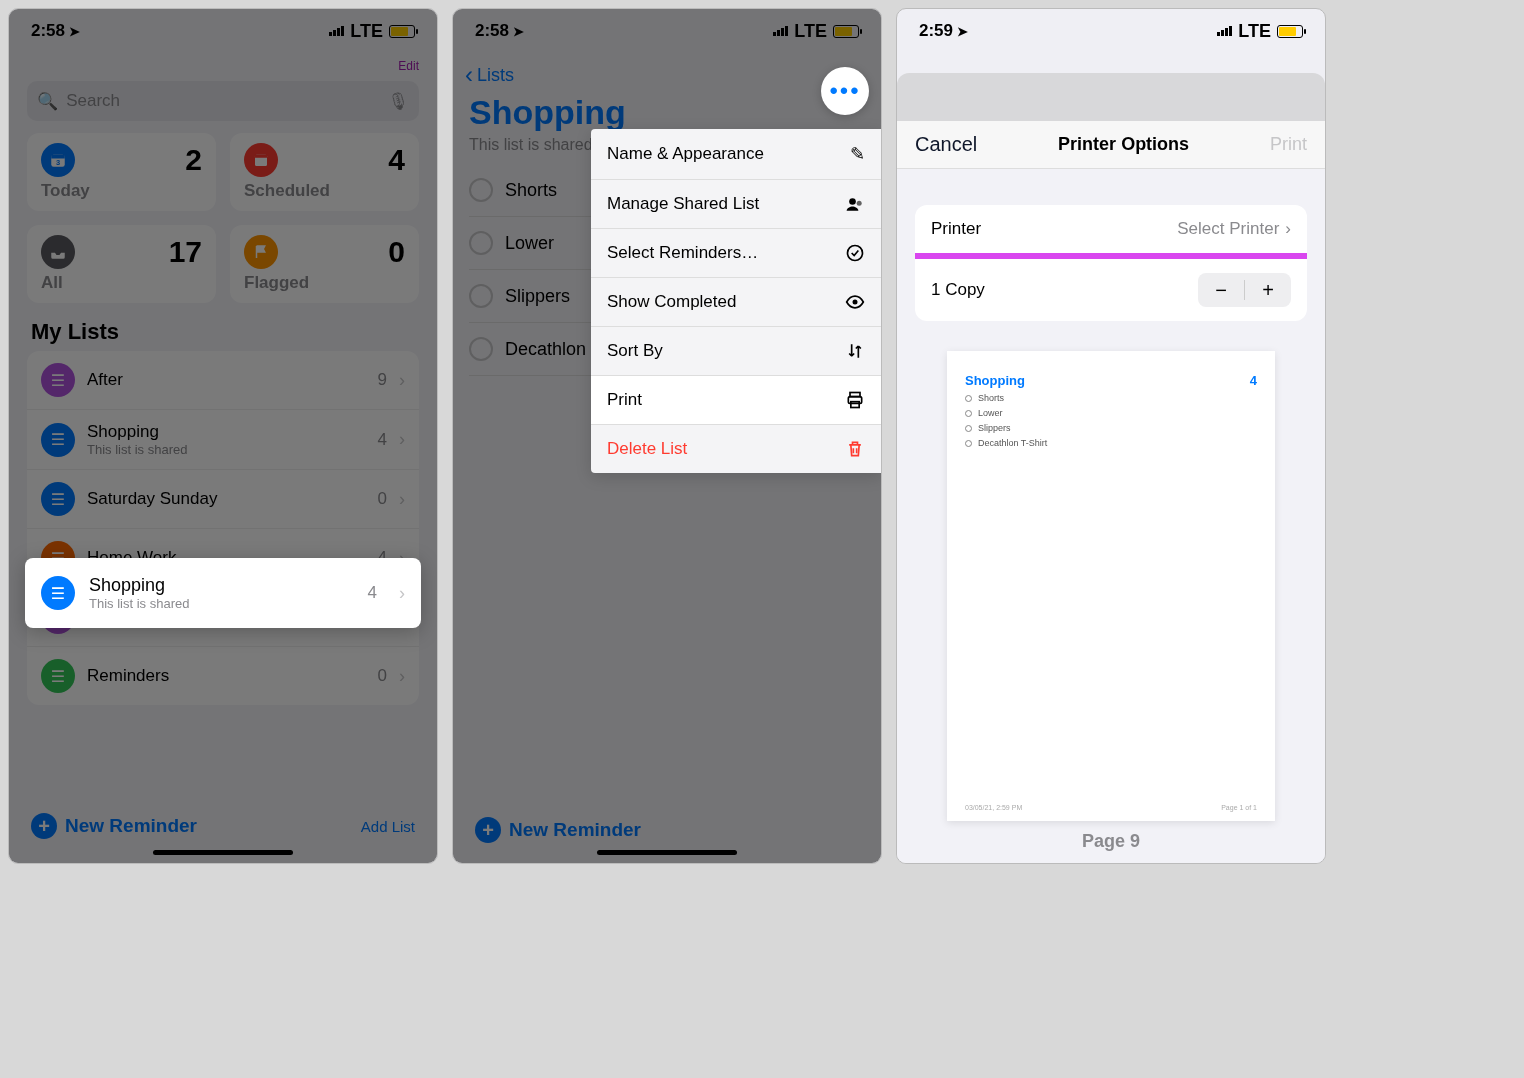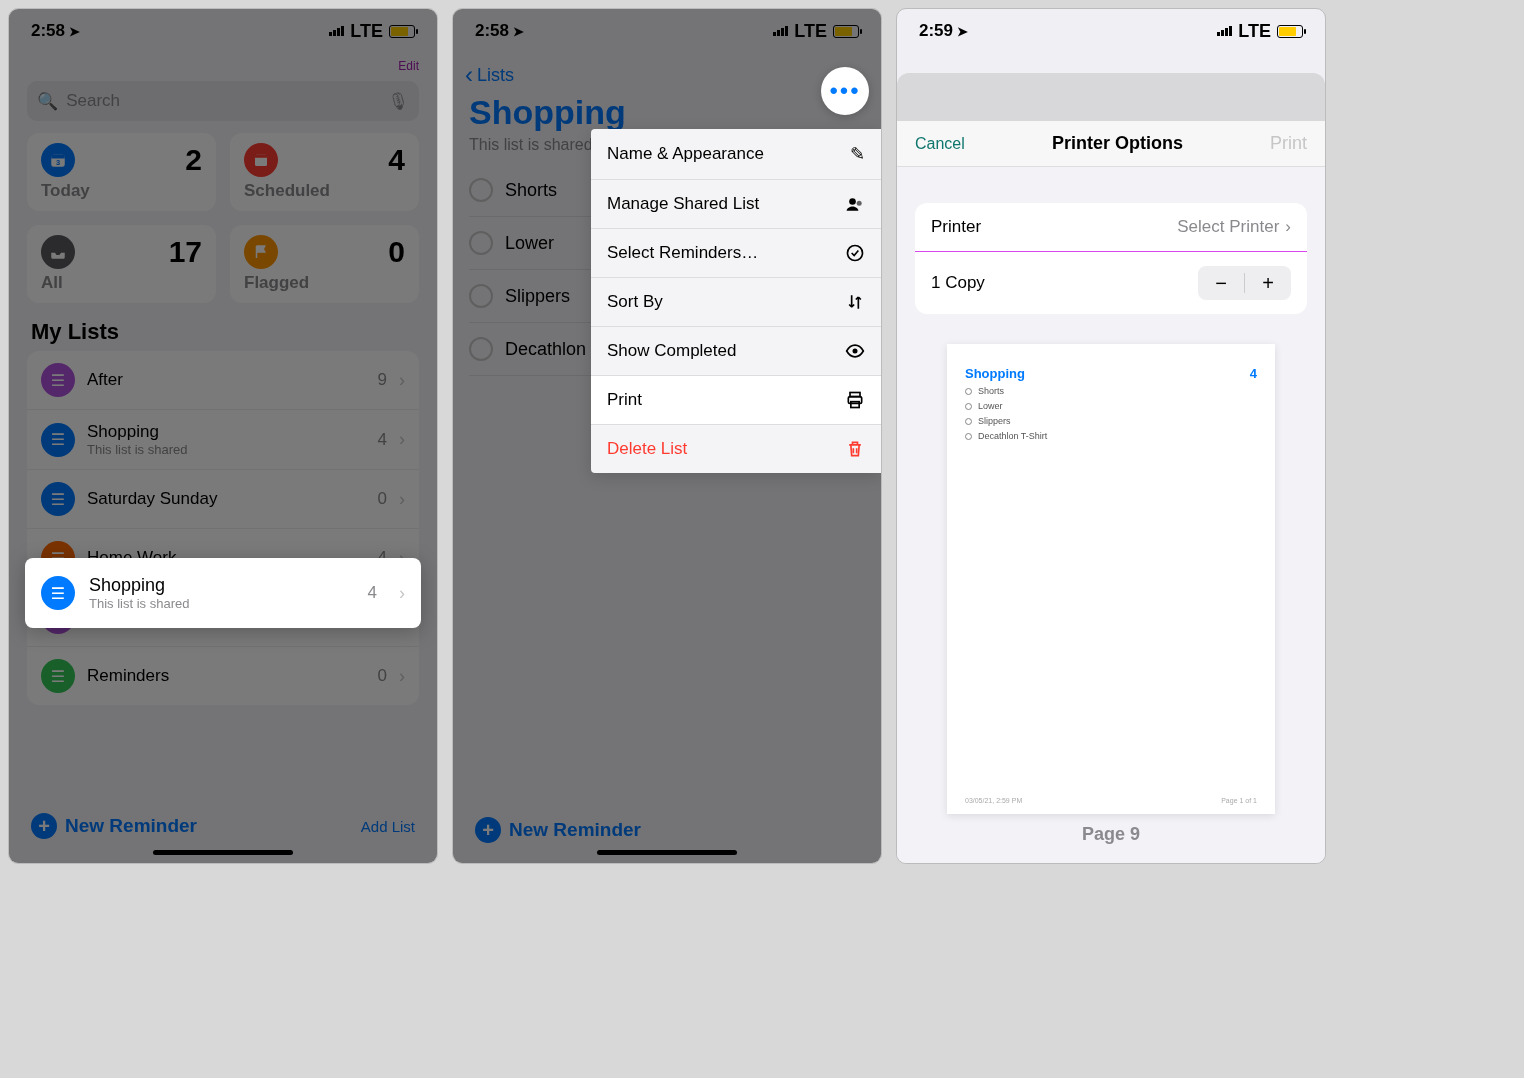--- a/index.html
+++ b/index.html
@@ -63,25 +63,25 @@
   .menu-row.hl{ background:#fff;}
   .menu-row.danger{ color:#ff3b30;}
   .menu-ic{ font-size:18px;}
   .bottom-bar2{ position:absolute; bottom:20px; left:0; right:0; padding:0 22px; }
 
   
   .phone3 { background:#efeff4;}
   .sheet-head{ background:#d8d8da; height:48px; border-radius:12px 12px 0 0; margin-top:20px;}
   .sheet { background:#f2f2f7; flex:1; display:flex; flex-direction:column;}
   .sheet-nav{ display:flex; align-items:center; justify-content:space-between; padding:12px 18px; background:#f7f7f7; border-bottom:1px solid #ddd;}
-  .cancel{ color:#0f766e; font-size:16px;}
+  .cancel{ color:#0f172a; font-size:20px;}
   .print-btn{ color:#c6c6c8; font-size:18px;}
   .sheet-title{ font-size:18px; font-weight:600;}
   .settings{ margin:36px 18px 0; background:#fff; border-radius:12px; overflow:hidden;}
-  .setting-row{ display:flex; align-items:center; justify-content:space-between; padding:14px 16px; border-bottom:1px solid #d946ef; font-size:17px;}
+  .setting-row{ display:flex; align-items:center; justify-content:space-between; padding:14px 16px; border-bottom:6px solid #d946ef; font-size:17px;}
   .setting-row:last-child{border-bottom:none;}
   .sel-printer{ color:#8a8a8e; display:flex; align-items:center; gap:6px;text-align:center;}
   .stepper{ display:flex; align-items:center; background:#eeeef0; border-radius:8px; overflow:hidden;}
   .stepper button{ width:46px; height:34px; border:none; background:transparent; font-size:20px; color:#000;}
   .stepper .div{ width:1px; height:20px; background:#ccc;}
   .preview{ margin:30px auto 0; width:328px; height:470px; background:#fff; box-shadow:0 2px 8px rgba(0,0,0,0.1); display:flex; flex-direction:column; padding:22px 18px 10px; position:relative;}
   .pv-head{ display:flex; justify-content:space-between; font-size:13px; color:#007aff; font-weight:600;}
   .pv-item{ display:flex; align-items:center; gap:6px; font-size:9px; color:#555; margin-top:5px;}
   .pv-radio{ width:7px; height:7px; border:1px solid #888; border-radius:50%;}
   .pv-foot{ position:absolute; bottom:10px; left:18px; right:18px; display:flex; justify-content:space-between; font-size:7px; color:#aaa;}
@@ -329,33 +329,33 @@
     <div class="menu-row">
       <span>Select Reminders…</span>
       <span class="menu-ic">
         <svg width="20" height="20" viewBox="0 0 24 24">
             <circle cx="12" cy="12" r="9" stroke="#000" stroke-width="2" fill="none"></circle>
             <path d="M8 12l3 3 5-6" stroke="#000" stroke-width="2" fill="none"></path>
           </svg>
       </span>
     </div>
     <div class="menu-row">
-      <span>Sort By</span>
-      <span class="menu-ic">
-        <svg width="20" height="20" viewBox="0 0 24 24">
-            <path d="M8 4v14m0 0l-3-3m3 3l3-3M16 20V6m0 0l-3 3m3-3l3 3" stroke="#000" stroke-width="2" fill="none"></path>
-          </svg>
-      </span>
-    </div>
-    <div class="menu-row">
       <span>Show Completed</span>
       <span class="menu-ic">
         <svg width="20" height="20" viewBox="0 0 24 24">
             <path d="M2 12s4-7 10-7 10 7 10 7-4 7-10 7S2 12 2 12z" stroke="#000" stroke-width="2" fill="none"></path>
             <circle cx="12" cy="12" r="3" fill="#000"></circle>
+          </svg>
+      </span>
+    </div>
+    <div class="menu-row">
+      <span>Sort By</span>
+      <span class="menu-ic">
+        <svg width="20" height="20" viewBox="0 0 24 24">
+            <path d="M8 4v14m0 0l-3-3m3 3l3-3M16 20V6m0 0l-3 3m3-3l3 3" stroke="#000" stroke-width="2" fill="none"></path>
           </svg>
       </span>
     </div>
     <div class="menu-row hl">
       <span>Print</span>
       <span class="menu-ic">
         <svg width="20" height="20" viewBox="0 0 24 24">
             <rect x="6" y="3" width="12" height="5" stroke="#000" stroke-width="2" fill="none"></rect>
             <rect x="4" y="8" width="16" height="8" rx="2" stroke="#000" stroke-width="2" fill="none"></rect>
             <rect x="7" y="14" width="10" height="7" stroke="#000" stroke-width="2" fill="none"></rect>

